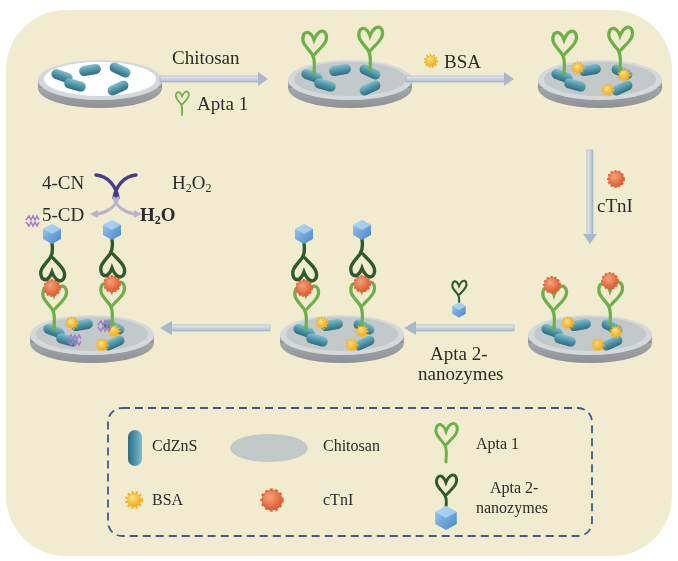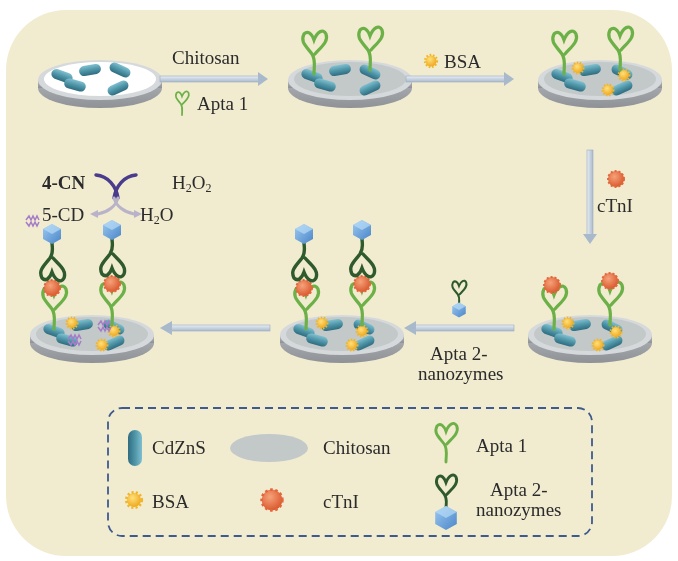--- a/index.html
+++ b/index.html
@@ -1,20 +1,20 @@
 <!DOCTYPE html>
 <html><head>
 <meta charset="utf-8">
 <style>
   html,body{margin:0;padding:0;background:#ffffff;}
   body{width:678px;height:561px;position:relative;overflow:hidden;font-family:"Liberation Serif",serif;}
   #stage{position:absolute;left:0;top:0;width:678px;height:479px;}
   .lbl{position:absolute;color:#2b2b2b;font-family:"Liberation Serif",serif;font-size:19px;line-height:1;white-space:nowrap;}
   .lbl sub{font-size:12px;vertical-align:-3px;line-height:0;}
-  .legend-lbl{font-size:19px;}
+  .legend-lbl{font-size:16px;}
 </style>
 </head>
 <body>
 
 <div id="stage">
 <svg width="678" height="561" viewBox="0 0 678 561">
   <defs>
     <linearGradient id="rodGrad" x1="0" y1="0" x2="0" y2="1">
       <stop offset="0" stop-color="#7fc0cf"></stop>
       <stop offset="0.5" stop-color="#4f95a8"></stop>
@@ -245,26 +245,26 @@
 </svg>
 
 
 <div class="lbl" style="left:172px;top:48px;">Chitosan</div>
 <div class="lbl" style="left:197px;top:94px;">Apta 1</div>
 <div class="lbl" style="left:444px;top:52px;">BSA</div>
 <div class="lbl" style="left:597px;top:196px;">cTnI</div>
 <div class="lbl" style="left:430px;top:344px;">Apta 2-</div>
 <div class="lbl" style="left:418px;top:364px;">nanozymes</div>
 
-<div class="lbl" style="left:42px;top:173px;font-weight:bold;">4-CN</div>
+<div class="lbl" style="left:42px;top:173px;">4-CN</div>
 <div class="lbl" style="left:140px;top:173px;margin-left:32px;">
   <span>H</span><sub>2</sub><span>O</span><sub>2</sub>
 </div>
 <div class="lbl" style="left:42px;top:205px;">5-CD</div>
-<div class="lbl" style="left:140px;top:205px;">
+<div class="lbl" style="left:140px;top:205px;font-weight:bold;">
   <span>H</span><sub>2</sub><span>O</span>
 </div>
 
 <div class="lbl legend-lbl" style="left:152px;top:438px;">CdZnS</div>
 <div class="lbl legend-lbl" style="left:323px;top:438px;">Chitosan</div>
 <div class="lbl legend-lbl" style="left:476px;top:436px;">Apta 1</div>
 <div class="lbl legend-lbl" style="left:152px;top:492px;">BSA</div>
 <div class="lbl legend-lbl" style="left:323px;top:492px;">cTnI</div>
 <div class="lbl legend-lbl" style="left:490px;top:480px;">Apta 2-</div>
 <div class="lbl legend-lbl" style="left:476px;top:500px;">nanozymes</div>

